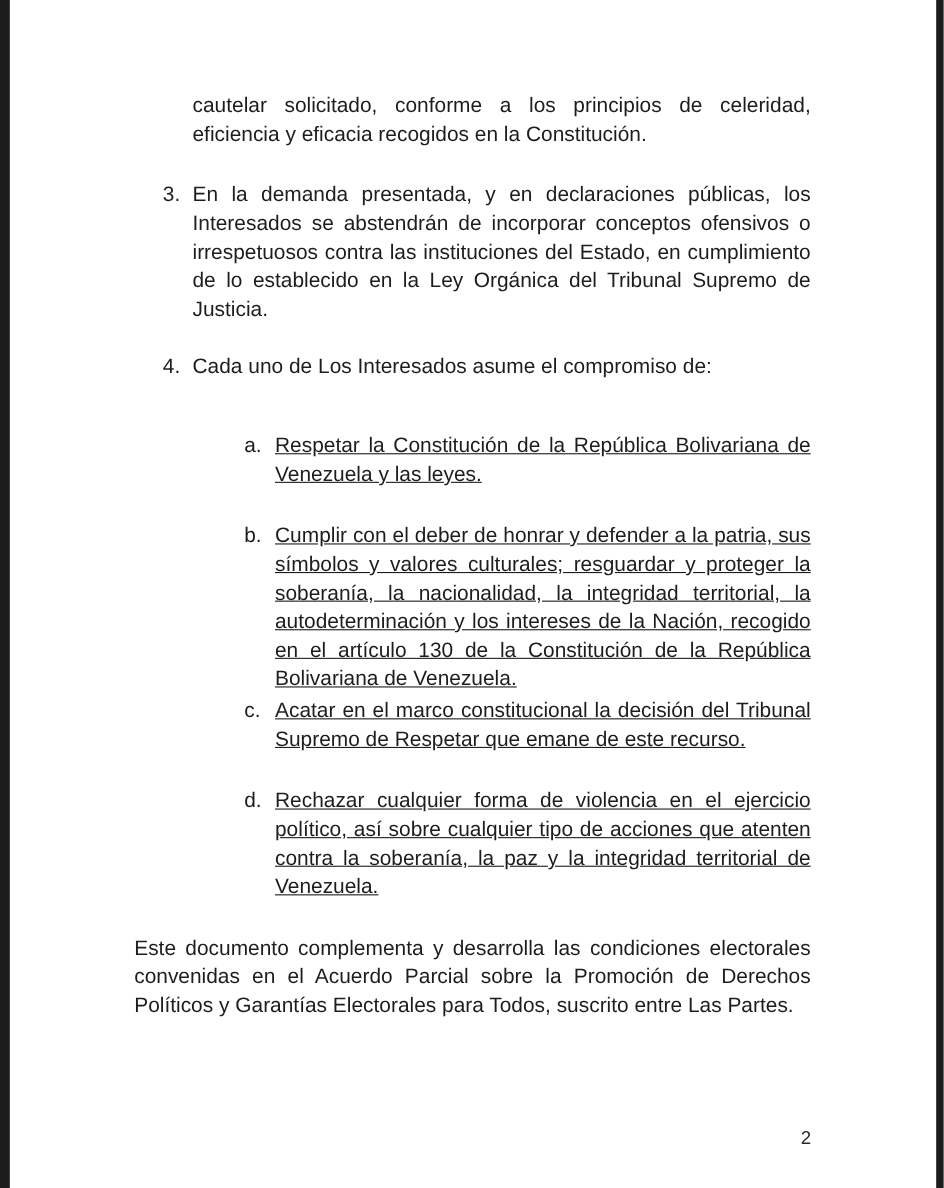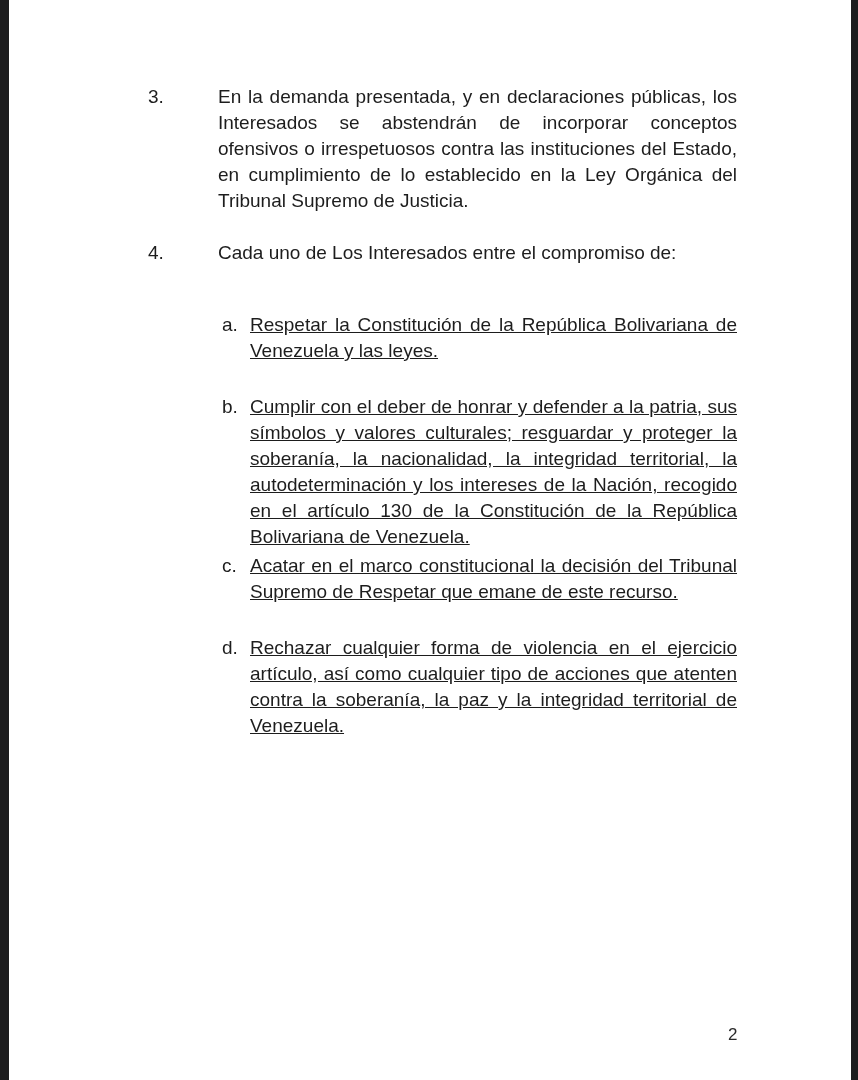--- a/index.html
+++ b/index.html
@@ -53,21 +53,20 @@
     margin-left: 26px;
     margin-bottom: 26px;
   }
   .num-item .marker {
     flex: 0 0 27px;
     text-align: left;
   }
   .num-item .item-text {
     flex: 1;
     text-align: justify;
-    margin-left: 43px;
   }
 
   .sub-item {
     display: flex;
     margin-left: 100px;
     margin-bottom: 30px;
   }
   .sub-item.no-gap { margin-bottom: 3px; }
   .sub-item .marker {
     flex: 0 0 28px;
@@ -103,29 +102,30 @@
 </head>
 <body>
 
 <div class="viewer">
   <div class="edge-bar left"></div>
   <div class="edge-bar right"></div>
 
   <div class="page">
     <div class="page-content">
 
+      <p class="para intro">cautelar solicitado, conforme a los principios de celeridad, eficiencia y eficacia recogidos en la Constitución.</p>
 
       <div class="num-item">
         <span class="marker">3.</span>
         <span class="item-text">En la demanda presentada, y en declaraciones públicas, los Interesados se abstendrán de incorporar conceptos ofensivos o irrespetuosos contra las instituciones del Estado, en cumplimiento de lo establecido en la Ley Orgánica del Tribunal Supremo de Justicia.</span>
       </div>
 
       <div class="num-item">
         <span class="marker">4.</span>
-        <span class="item-text">Cada uno de Los Interesados entre el compromiso de:</span>
+        <span class="item-text">Cada uno de Los Interesados asume el compromiso de:</span>
       </div>
 
       <div class="spacer-sm"></div>
 
       <div class="sub-item">
         <span class="marker">a.</span>
         <span class="item-text">Respetar la Constitución de la República Bolivariana de Venezuela y las leyes.</span>
       </div>
 
       <div class="sub-item no-gap">
@@ -133,22 +133,23 @@
         <span class="item-text">Cumplir con el deber de honrar y defender a la patria, sus símbolos y valores culturales; resguardar y proteger la soberanía, la nacionalidad, la integridad territorial, la autodeterminación y los intereses de la Nación, recogido en el artículo 130 de la Constitución de la República Bolivariana de Venezuela.</span>
       </div>
 
       <div class="sub-item">
         <span class="marker">c.</span>
         <span class="item-text">Acatar en el marco constitucional la decisión del Tribunal Supremo de Respetar que emane de este recurso.</span>
       </div>
 
       <div class="sub-item">
         <span class="marker">d.</span>
-        <span class="item-text">Rechazar cualquier forma de violencia en el ejercicio artículo, así como cualquier tipo de acciones que atenten contra la soberanía, la paz y la integridad territorial de Venezuela.</span>
+        <span class="item-text">Rechazar cualquier forma de violencia en el ejercicio político, así sobre cualquier tipo de acciones que atenten contra la soberanía, la paz y la integridad territorial de Venezuela.</span>
       </div>
 
 
+      <p class="para closing">Este documento complementa y desarrolla las condiciones electorales convenidas en el Acuerdo Parcial sobre la Promoción de Derechos Políticos y Garantías Electorales para Todos, suscrito entre Las Partes.</p>
 
     </div>
 
     <div class="page-number">2</div>
   </div>
 </div>
 
 </body></html>

